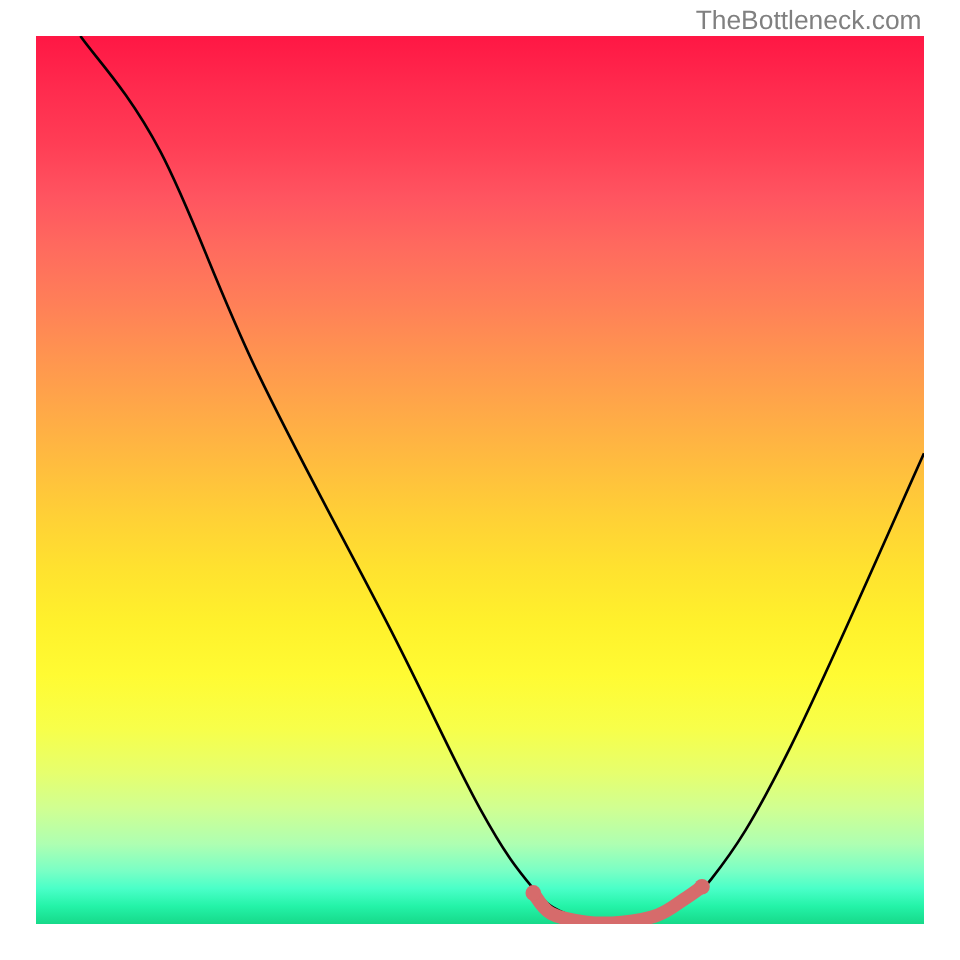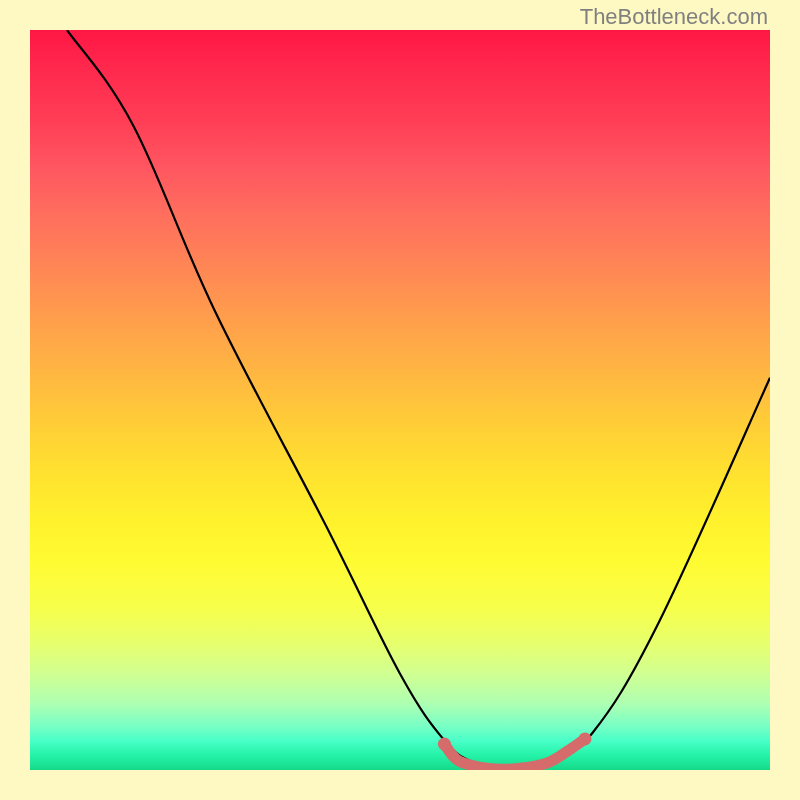--- a/index.html
+++ b/index.html
@@ -9,21 +9,21 @@
     height: 800px;
     background: #000000;
     overflow: hidden;
   }
   .container {
     position: absolute;
     left: 0;
     top: 0;
     width: 800px;
     height: 800px;
-    background: #fef9c3;
+    background: #ffffff;
   }
   .plot-area {
     position: absolute;
     left: 30px;
     top: 30px;
     width: 740px;
     height: 740px;
     background: linear-gradient(to bottom,
       #ff1744 0%,
       #ff2b4e 6%,

